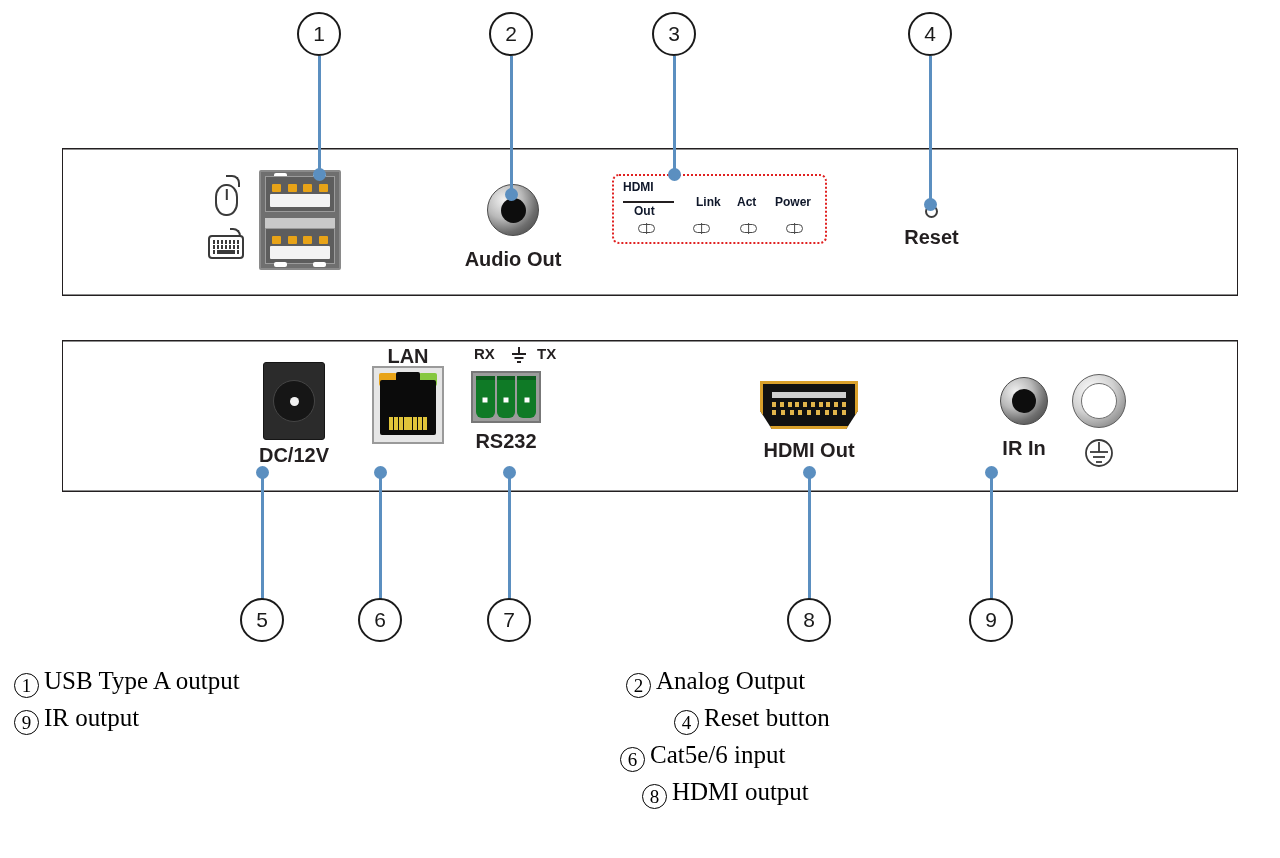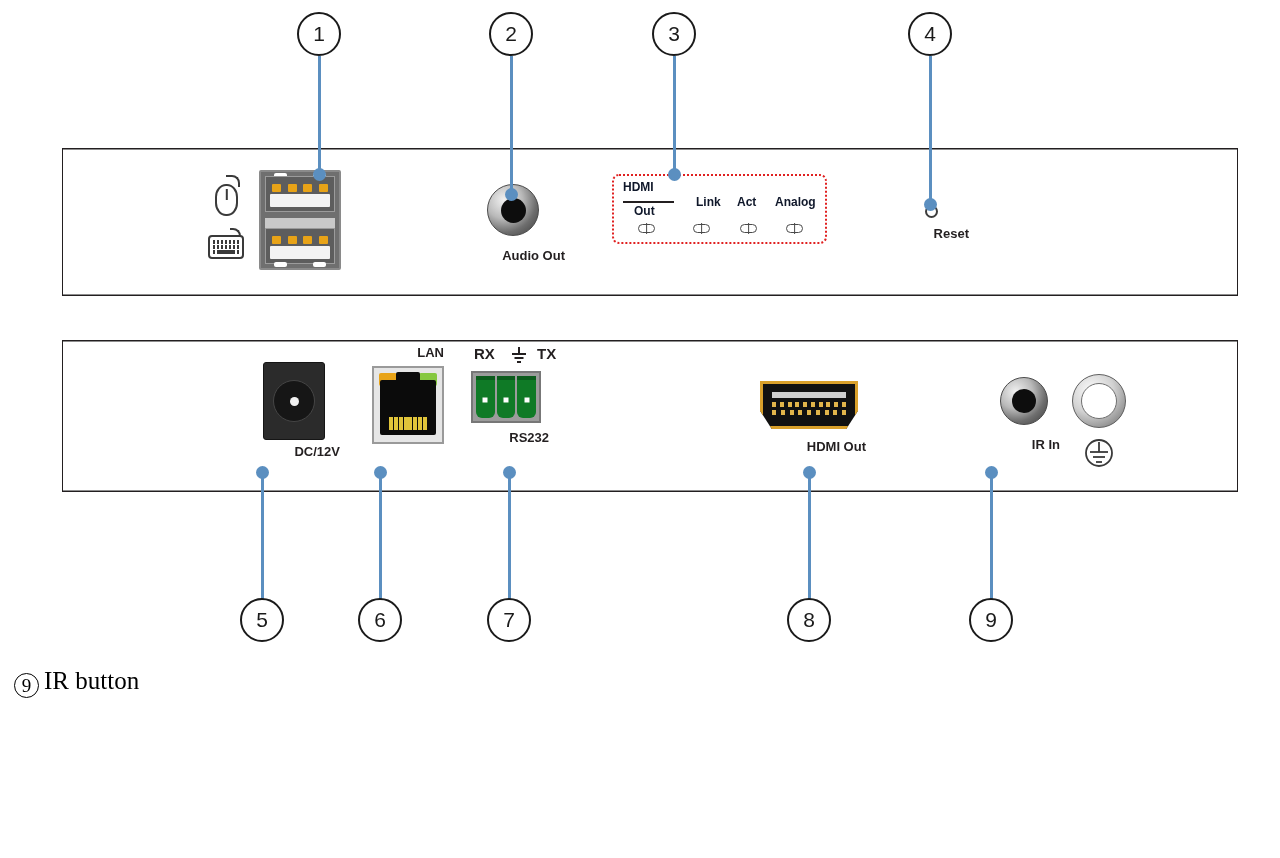--- a/index.html
+++ b/index.html
@@ -62,24 +62,24 @@
     box-shadow: 0 1px 0 #8d8d8d inset, 0 -1px 0 #8d8d8d inset;
   }
   .panel-top { left: 62px; top: 148px; width: 1176px; height: 148px; }
   .panel-bottom { left: 62px; top: 340px; width: 1176px; height: 152px; }
 
   .port { position: absolute; }
   .port-label {
     position: absolute;
     font-family: "Liberation Sans", sans-serif;
     font-weight: bold;
-    font-size: 13px;
+    font-size: 20px;
     color: #231f20;
     white-space: nowrap;
-    text-align: right;
+    text-align: center;
   }
 
   
   .usb-stack {
     width: 82px;
     height: 100px;
     background: #6f6f6f;
     border: 2px solid #8a8a8a;
     box-sizing: border-box;
     position: relative;
@@ -507,21 +507,21 @@
       <div class="hole" style="width:25px; height:25px;"></div>
     </div>
     <div class="port-label" style="left:398px; top:99px; width:104px;">Audio Out</div>
 
     <div class="ind-box" style="left:549px; top:25px; width:215px; height:70px;">
       <div class="ind-label" style="left:9px; top:4px;">HDMI</div>
       <div class="ind-rule" style="left:9px; top:25px; width:51px;"></div>
       <div class="ind-label" style="left:20px; top:28px;">Out</div>
       <div class="ind-label" style="left:74px; top:19px;margin-left:8px;">Link</div>
       <div class="ind-label" style="left:123px; top:19px;text-align:right;">Act</div>
-      <div class="ind-label" style="left:161px; top:19px;">Analog</div>
+      <div class="ind-label" style="left:161px; top:19px;">Power</div>
       <div class="led" style="left:24px; top:48px;"></div>
       <div class="led" style="left:79px; top:48px;"></div>
       <div class="led" style="left:126px; top:48px;"></div>
       <div class="led" style="left:172px; top:48px;"></div>
     </div>
 
     <div class="pinhole" style="left:862px; top:56px;"></div>
     <div class="port-label" style="left:831px; top:77px; width:75px;">Reset</div>
   </div>
 
@@ -651,18 +651,35 @@
     </div>
 
   <div class="leader-dot" style="left:985px; top:466px;"></div>
   <div class="leader" style="left:990px; top:472px; height:128px;"></div>
   <div class="callout" style="left:969px; top:598px;">
       <span>9</span>
     </div>
 
   <div class="legend" style="left:14px; top:667px;">
     <div class="legend-row">
-      <span class="num">9</span><span>IR button</span>
+      <span class="num">1</span><span>USB Type A output</span>
+    </div>
+    <div class="legend-row">
+      <span class="num">9</span><span>IR output</span>
     </div>
   </div>
 
+  <div class="legend" style="left:626px; top:667px;">
+    <div class="legend-row" style="margin-left:0;">
+      <span class="num">2</span><span>Analog Output</span>
+    </div>
+    <div class="legend-row" style="margin-left:48px;">
+      <span class="num">4</span><span>Reset button</span>
+    </div>
+    <div class="legend-row" style="margin-left:-6px;">
+      <span class="num">6</span><span>Cat5e/6 input</span>
+    </div>
+    <div class="legend-row" style="margin-left:16px;">
+      <span class="num">8</span><span>HDMI output</span>
+    </div>
+  </div>
 
 </div>
 
 </body></html>

